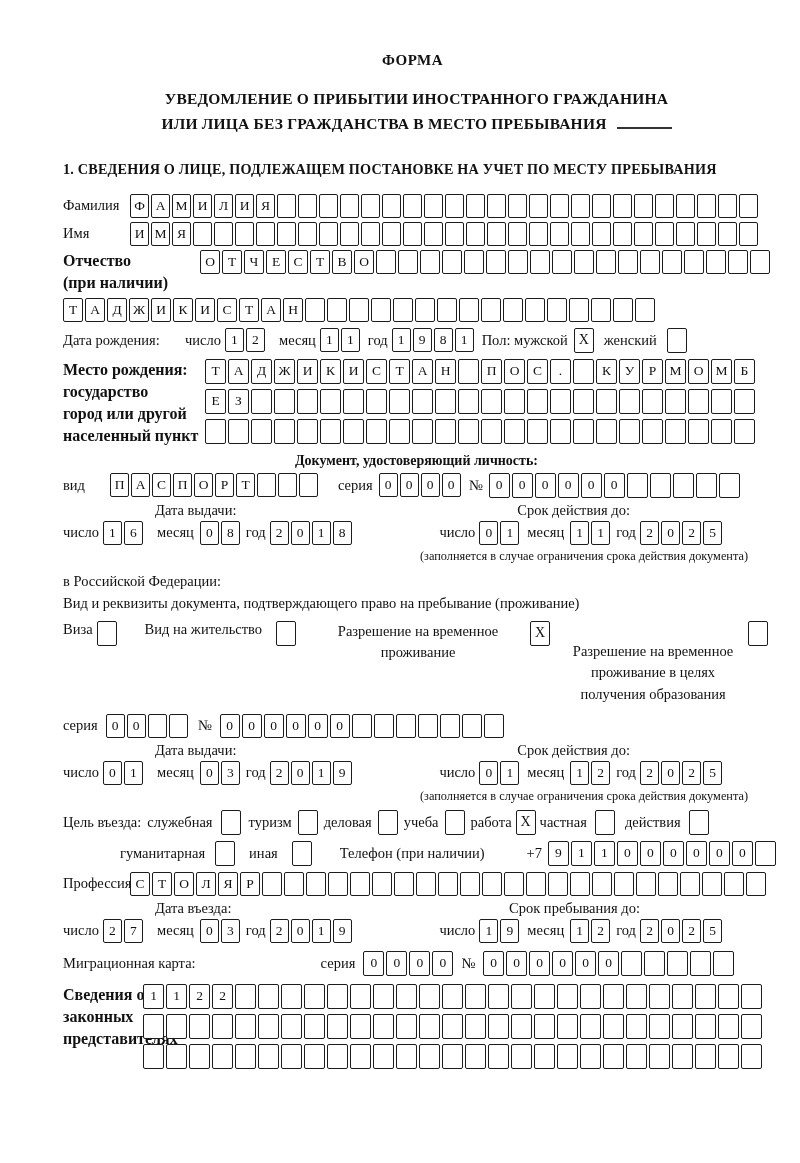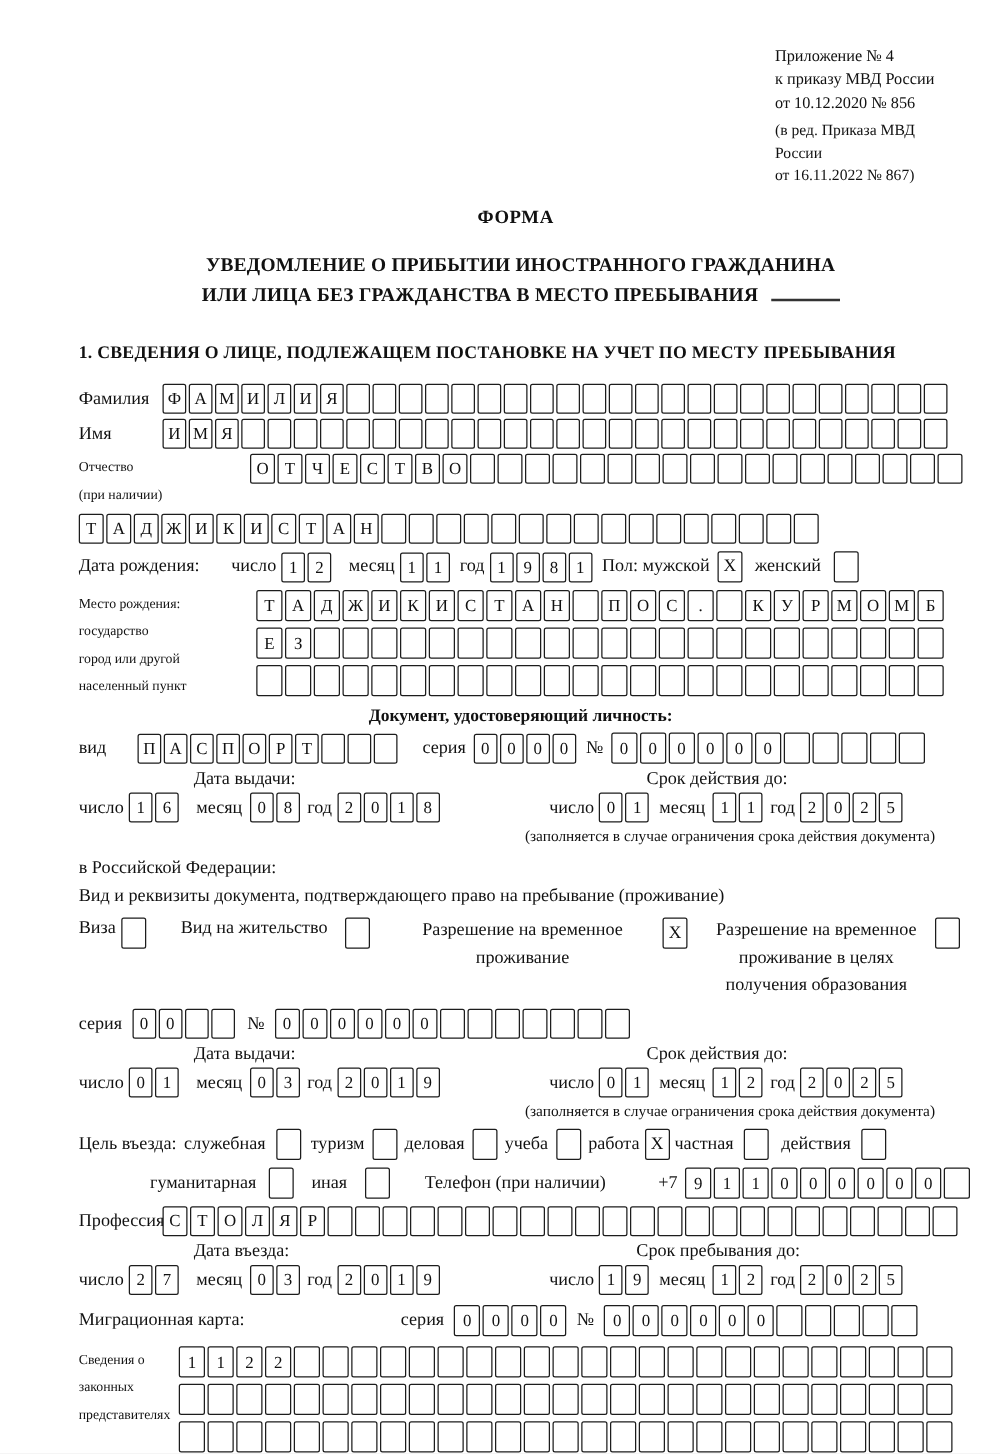--- a/index.html
+++ b/index.html
@@ -13,21 +13,21 @@
   .appendix .rev{margin-top:5px;font-size:12.5px;}
   .appendix .rev2{font-size:12.5px;}
   .form-label{text-align:center;padding-right:8px;font-weight:bold;font-size:15px;margin-top:16px;letter-spacing:.5px;}
   .title{text-align:center;font-weight:bold;font-size:15.5px;line-height:1.6;margin-top:18px;letter-spacing:.2px;}
   .blank-line{display:inline-block;width:55px;border-bottom:2px solid #333;height:.85em;margin-left:10px;}
   .sec-heading{font-weight:bold;font-size:14.2px;margin-top:24px;margin-bottom:16px;letter-spacing:.2px;}
 
   .frow{display:flex;align-items:center;margin-bottom:4px;}
   .frow.top{align-items:flex-start;}
   .flabel{font-size:14.5px;flex-shrink:0;white-space:nowrap;}
-  .label-col div{font-size:11px;line-height:22px;white-space:nowrap;}
+  .label-col div{font-size:16px;line-height:22px;white-space:nowrap;font-weight:bold;}
   .w47{width:47px;} .w67{width:67px;} .w112{width:112px;} .w137{width:137px;} .w142{width:142px;}
   .ml4{margin-left:4px;} .ml6{margin-left:6px;} .ml8{margin-left:8px;} .ml10{margin-left:10px;}
   .ml14{margin-left:14px;} .ml16{margin-left:16px;} .ml20{margin-left:20px;} .ml28{margin-left:28px;}
   .mt6{margin-top:6px;} .mt8{margin-top:8px;}
 
   .boxes{display:flex;gap:2px;flex-wrap:nowrap;}
   .box{
     width:19px;height:24px;border:1.6px solid #1c1c1c;border-radius:2px;box-sizing:border-box;
     display:flex;align-items:center;justify-content:center;
     font-size:13.5px;flex-shrink:0;background:#fff;
@@ -37,36 +37,29 @@
   .box-col .boxes{margin-bottom:5px;}
   .cb{
     width:20px;height:25px;border:1.6px solid #1c1c1c;border-radius:2px;box-sizing:border-box;
     display:inline-flex;align-items:center;justify-content:center;font-size:14px;flex-shrink:0;background:#fff;
   }
   .dhead-row{display:flex;font-size:14.5px;margin-top:4px;margin-bottom:2px;gap:20px;}
   .note{font-size:12.3px;margin-top:2px;margin-bottom:6px;}
   .note.right{text-align:right;padding-right:22px;}
   .intro{font-size:14.5px;line-height:1.55;}
   .opt-multiline{white-space:normal;text-align:center;line-height:1.5;}
-  .w212{width:212px;} .w178{width:178px;}
+  .w212{width:212px;} .w178{width:178px;margin-top:20px;}
   .grp{display:flex;align-items:center;}
   .mlA{margin-left:auto;}
 </style>
 </head>
 <body>
 
 <div class="page">
 
-  <div class="appendix">
-    <div>Приложение № 4</div>
-    <div>к приказу МВД России</div>
-    <div>от 10.12.2020 № 856</div>
-    <div class="rev">(в ред. Приказа МВД России</div>
-    <div class="rev2">от 16.11.2022 № 867)</div>
-  </div>
 
   <div class="form-label">ФОРМА</div>
 
   <div class="title">
     <div>УВЕДОМЛЕНИЕ О ПРИБЫТИИ ИНОСТРАННОГО ГРАЖДАНИНА</div>
     <div><span>ИЛИ ЛИЦА БЕЗ ГРАЖДАНСТВА В МЕСТО ПРЕБЫВАНИЯ</span><span class="blank-line"></span></div>
   </div>
 
   <div class="sec-heading">1. СВЕДЕНИЯ О ЛИЦЕ, ПОДЛЕЖАЩЕМ ПОСТАНОВКЕ НА УЧЕТ ПО МЕСТУ ПРЕБЫВАНИЯ</div>
 

